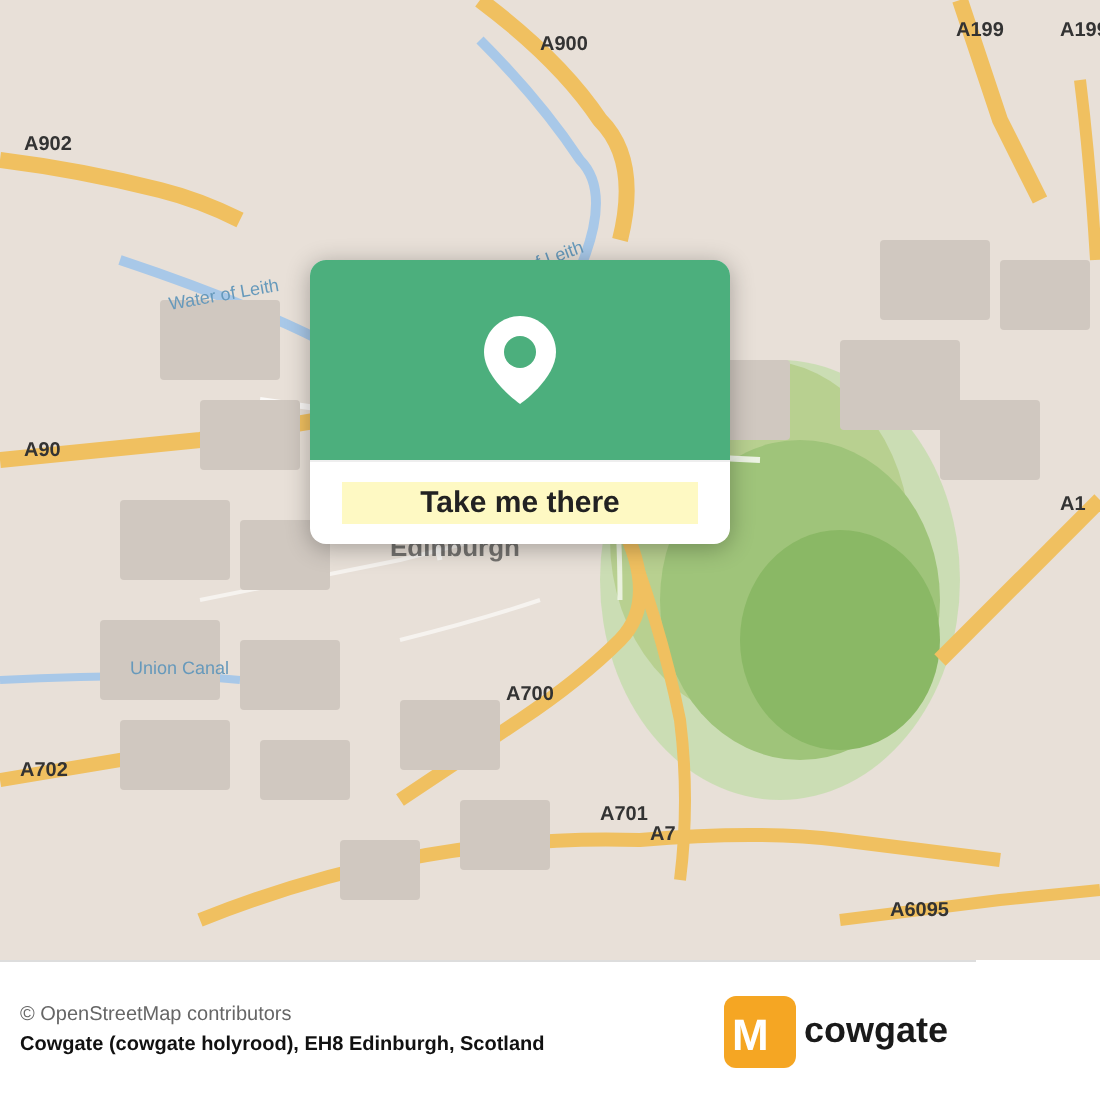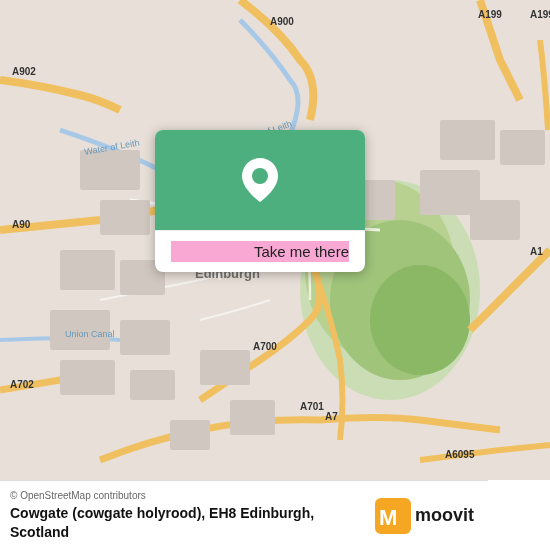--- a/index.html
+++ b/index.html
@@ -52,27 +52,27 @@
       height: 44px;
     }
 
     #card-button-area {
       padding: 10px 16px;
       border-top: 1px solid #eee;
     }
 
     #take-me-there-btn {
       width: 100%;
-      background: #f9a8d4;
+      background: #fef9c3;
       border: none;
       font-size: 15px;
-      font-weight: 400;
+      font-weight: 700;
       color: #222;
       cursor: pointer;
-      text-align: right;
+      text-align: center;
       padding: 2px 0;
     }
 
     
     #info-bar {
       width: 488px;
       height: 70px;
       background: white;
       display: flex;
       align-items: center;
@@ -85,21 +85,21 @@
       flex: 1;
     }
 
     #osm-credit {
       font-size: 10px;
       color: #666;
       margin-bottom: 3px;
     }
 
     #location-name {
-      font-size: 14px;
+      font-size: 10px;
       font-weight: 600;
       color: #111;
       line-height: 1.3;
     }
 
     #moovit-logo {
       display: flex;
       align-items: center;
       gap: 4px;
       flex-shrink: 0;
@@ -221,15 +221,15 @@
   <div id="info-text-block">
     <div id="osm-credit">© OpenStreetMap contributors</div>
     <div id="location-name">Cowgate (cowgate holyrood), EH8 Edinburgh, Scotland</div>
   </div>
   <div id="moovit-logo">
 
     <svg id="moovit-icon" viewBox="0 0 36 36" xmlns="http://www.w3.org/2000/svg">
       <rect width="36" height="36" rx="6" fill="#f5a623"></rect>
       <text x="4" y="27" font-size="22" font-weight="900" fill="white" font-family="Arial">M</text>
     </svg>
-    <span id="moovit-text">moovit</span>
+    <span id="moovit-text">cowgate</span>
   </div>
 </div>
 
 </body></html>

